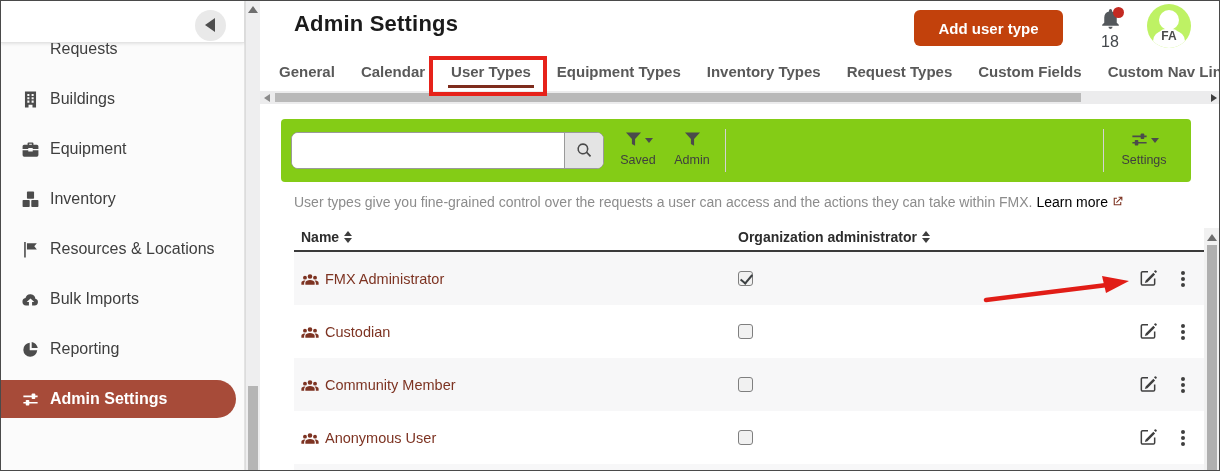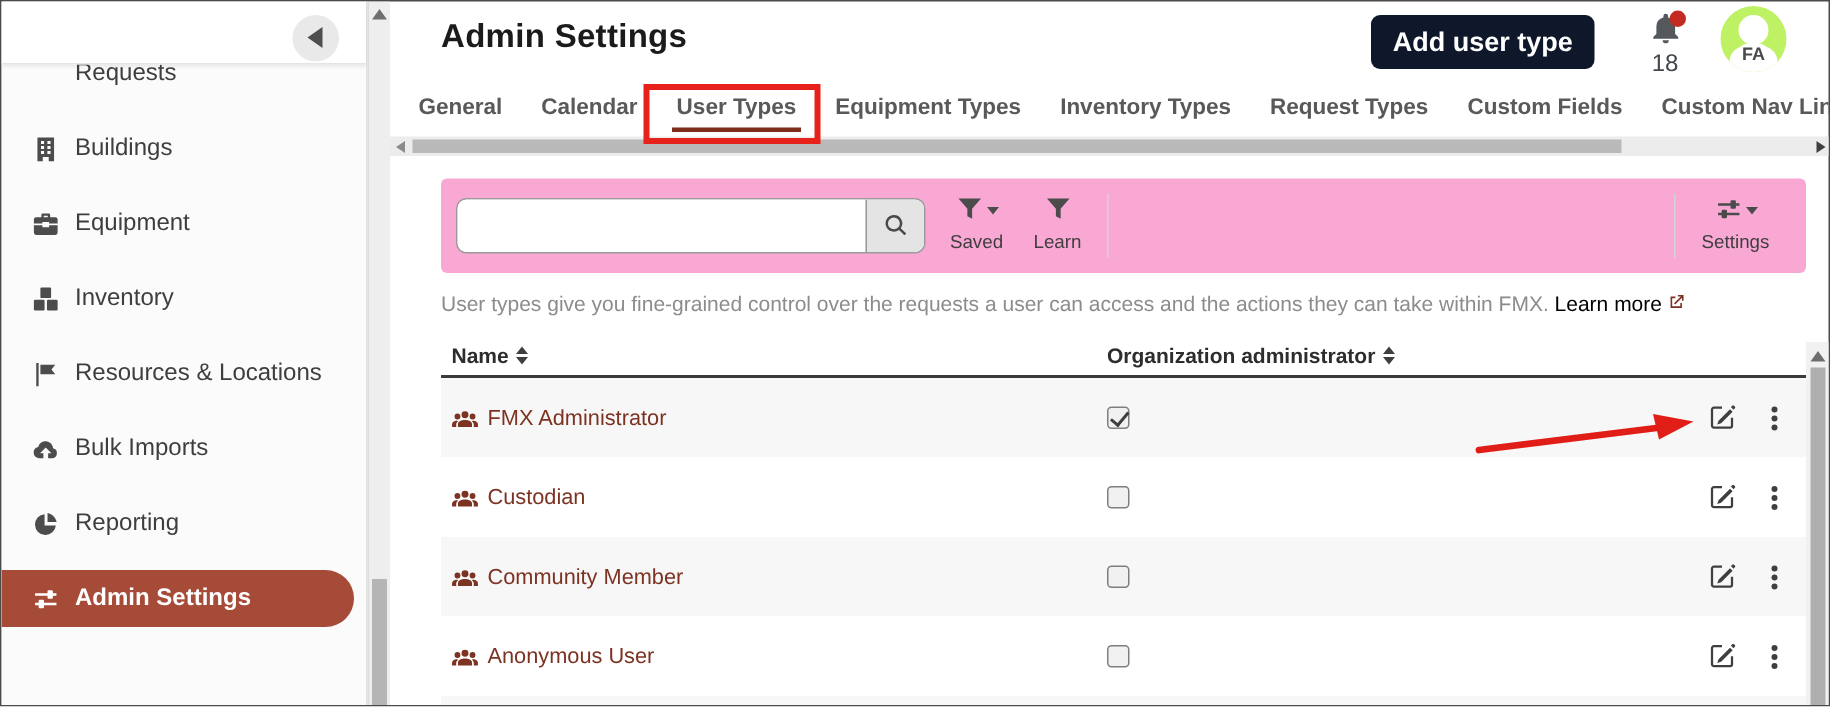--- a/index.html
+++ b/index.html
@@ -32,23 +32,23 @@
   .side-scrollbar { position:absolute; left:244px; top:0; width:15px; height:471px;
                     background:#eeeeef; border-left:1px solid #dcdcdc; z-index:4; }
   .tri-up { width:0; height:0; border-left:5px solid transparent; border-right:5px solid transparent;
             border-bottom:7px solid #6e6e6e; }
   .side-scrollbar .tri-up { position:absolute; left:2px; top:5px; }
   .side-sb-thumb { position:absolute; left:2px; top:385px; width:10px; height:86px; background:#b5b5b5; }
 
   
   .page-title { position:absolute; left:293px; top:10px; font-size:22px; font-weight:800;
                 color:#1b1b1b; letter-spacing:.2px; }
-  .add-btn { position:absolute; left:913px; top:9px; width:149px; height:36px; background:#0f172a;
+  .add-btn { position:absolute; left:913px; top:9px; width:149px; height:36px; background:#c2410c;
              color:#fff; border:none; border-radius:6px; font-family:inherit;
-             font-size:18px; font-weight:700; cursor:pointer; }
+             font-size:15px; font-weight:700; cursor:pointer; }
   .bell-wrap { position:absolute; left:1092px; top:6px; width:34px; text-align:center; cursor:pointer; }
   .bell-svg { width:25px; height:25px; fill:#54585c; }
   .bell-dot { position:absolute; left:20px; top:0px; width:11px; height:11px; border-radius:50%;
               background:#c32a22; }
   .bell-count { font-size:16px; color:#44484c; margin-top:-3px; }
   .avatar { position:absolute; left:1146px; top:3px; width:44px; height:44px; border-radius:50%;
             background:#bef264; overflow:hidden; cursor:pointer;text-align:center; }
   .avatar-head { position:absolute; left:12px; top:6px; width:20px; height:20px; border-radius:50%; background:#fff; }
   .avatar-body { position:absolute; left:6px; top:27px; width:32px; height:22px; border-radius:10px; background:#fff; }
   .avatar-initials { position:absolute; left:50%; transform:translateX(-50%); bottom:5px; background:#fff;
@@ -64,21 +64,21 @@
 
   
   .h-scrollbar { position:absolute; left:259px; top:90px; width:961px; height:13px; background:#ececed; }
   .h-thumb { position:absolute; left:15px; top:2px; width:806px; height:9px; background:#b9b9b9; }
   .tri-l { position:absolute; left:4px; top:3px; width:0; height:0; border-top:4px solid transparent;
            border-bottom:4px solid transparent; border-right:6px solid #8b8b8b; }
   .tri-r { position:absolute; right:4px; top:3px; width:0; height:0; border-top:4px solid transparent;
            border-bottom:4px solid transparent; border-left:6px solid #3f3f3f; }
 
   
-  .toolbar { position:absolute; left:293px; top:118px; width:910px; height:63px; background:#f9a8d4;
+  .toolbar { position:absolute; left:280px; top:118px; width:910px; height:63px; background:#84cc16;
              border-radius:4px; }
   .search-wrap { position:absolute; left:10px; top:13px; width:313px; height:37px; display:flex;
                  border:1px solid #9a9a9a; border-radius:7px; overflow:hidden; background:#fff; }
   .search-input { flex:1; border:none; outline:none; font-size:14px; padding:0 10px; font-family:inherit; }
   .search-btn { width:39px; background:#e4e4e4; border:none; border-left:1px solid #9a9a9a; cursor:pointer;
                 display:flex; align-items:center; justify-content:center; }
   .search-btn svg { width:19px; height:19px; fill:#4a4a4a; }
   .tool-ctl { position:absolute; top:11px; width:60px; text-align:center; cursor:pointer; }
   .tool-ctl svg { width:19px; height:19px; fill:#4b4b4b; }
   .tool-label { font-size:12.5px; color:#3f3f3f; margin-top:0px; }
@@ -304,21 +304,21 @@
     <div class="tool-ctl" style="left:327px;">
       <div><svg>
             <use href="#sym-funnel-icon"></use>
           </svg><span class="caret"></span></div>
       <div class="tool-label">Saved</div>
     </div>
     <div class="tool-ctl" style="left:381px;">
       <div><svg>
             <use href="#sym-funnel-icon"></use>
           </svg></div>
-      <div class="tool-label">Learn</div>
+      <div class="tool-label">Admin</div>
     </div>
     <div class="tb-divider" style="left:444px;"></div>
     <div class="tb-divider" style="left:822px;"></div>
     <div class="tool-ctl" style="left:833px;">
       <div><svg>
             <use href="#sym-sliders-icon"></use>
           </svg><span class="caret"></span></div>
       <div class="tool-label">Settings</div>
     </div>
   </div>

